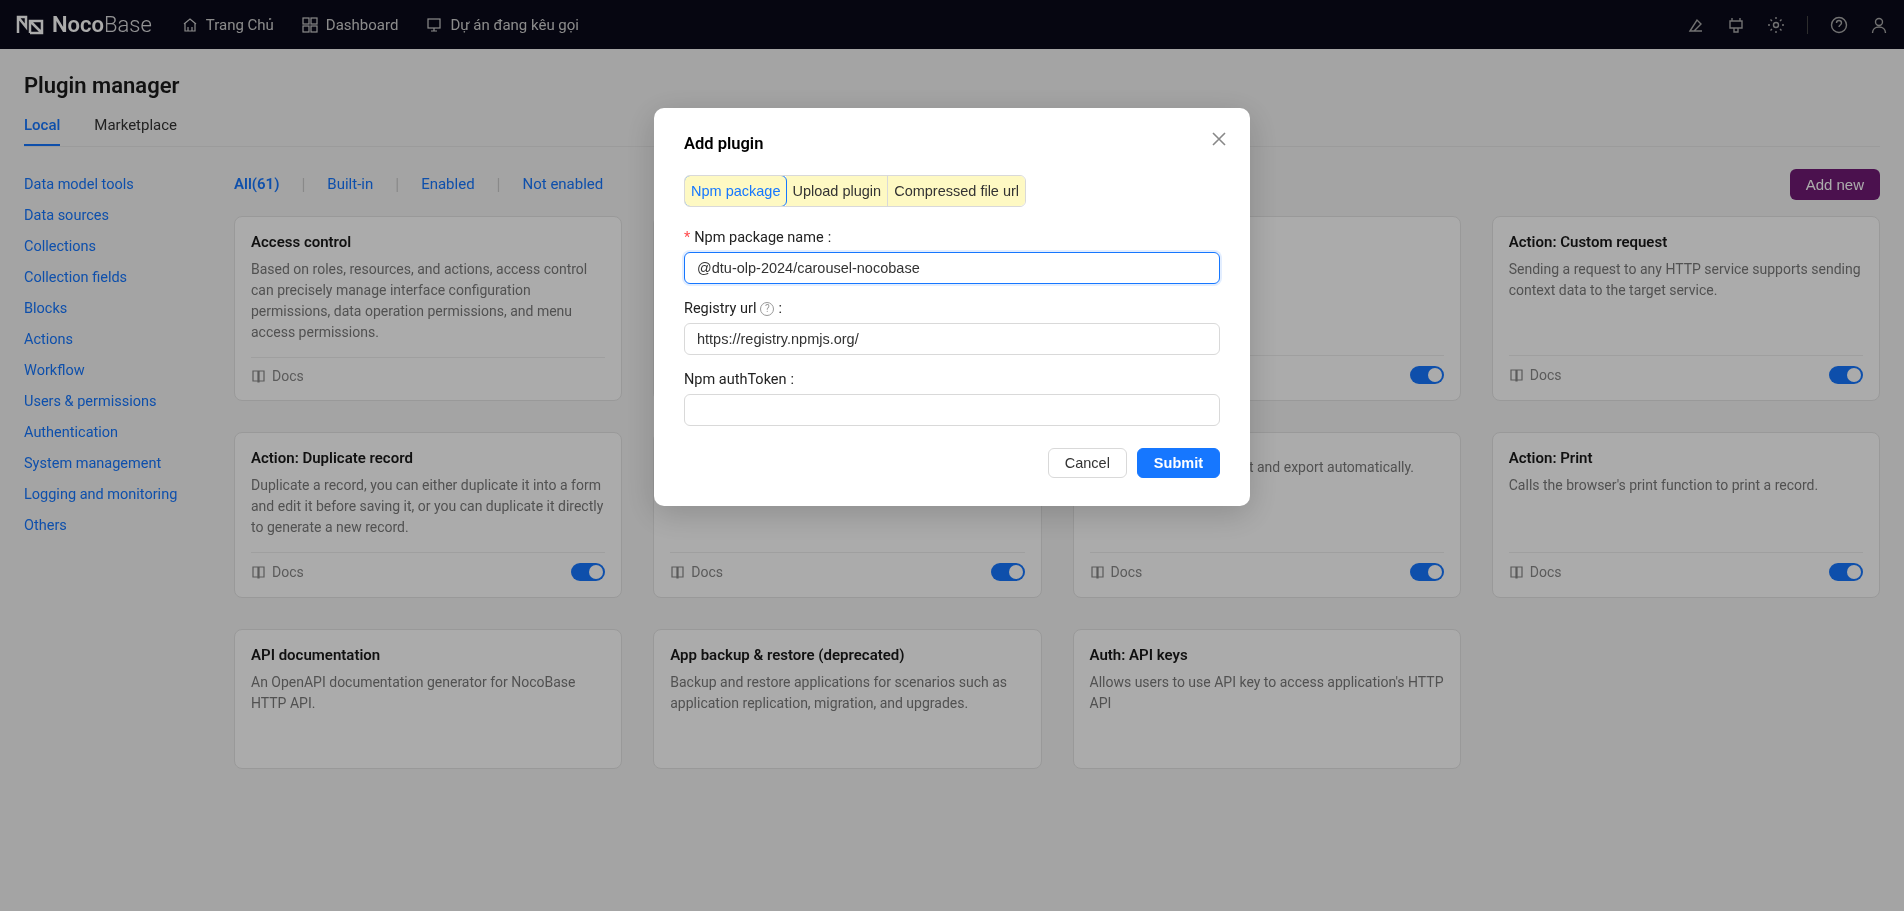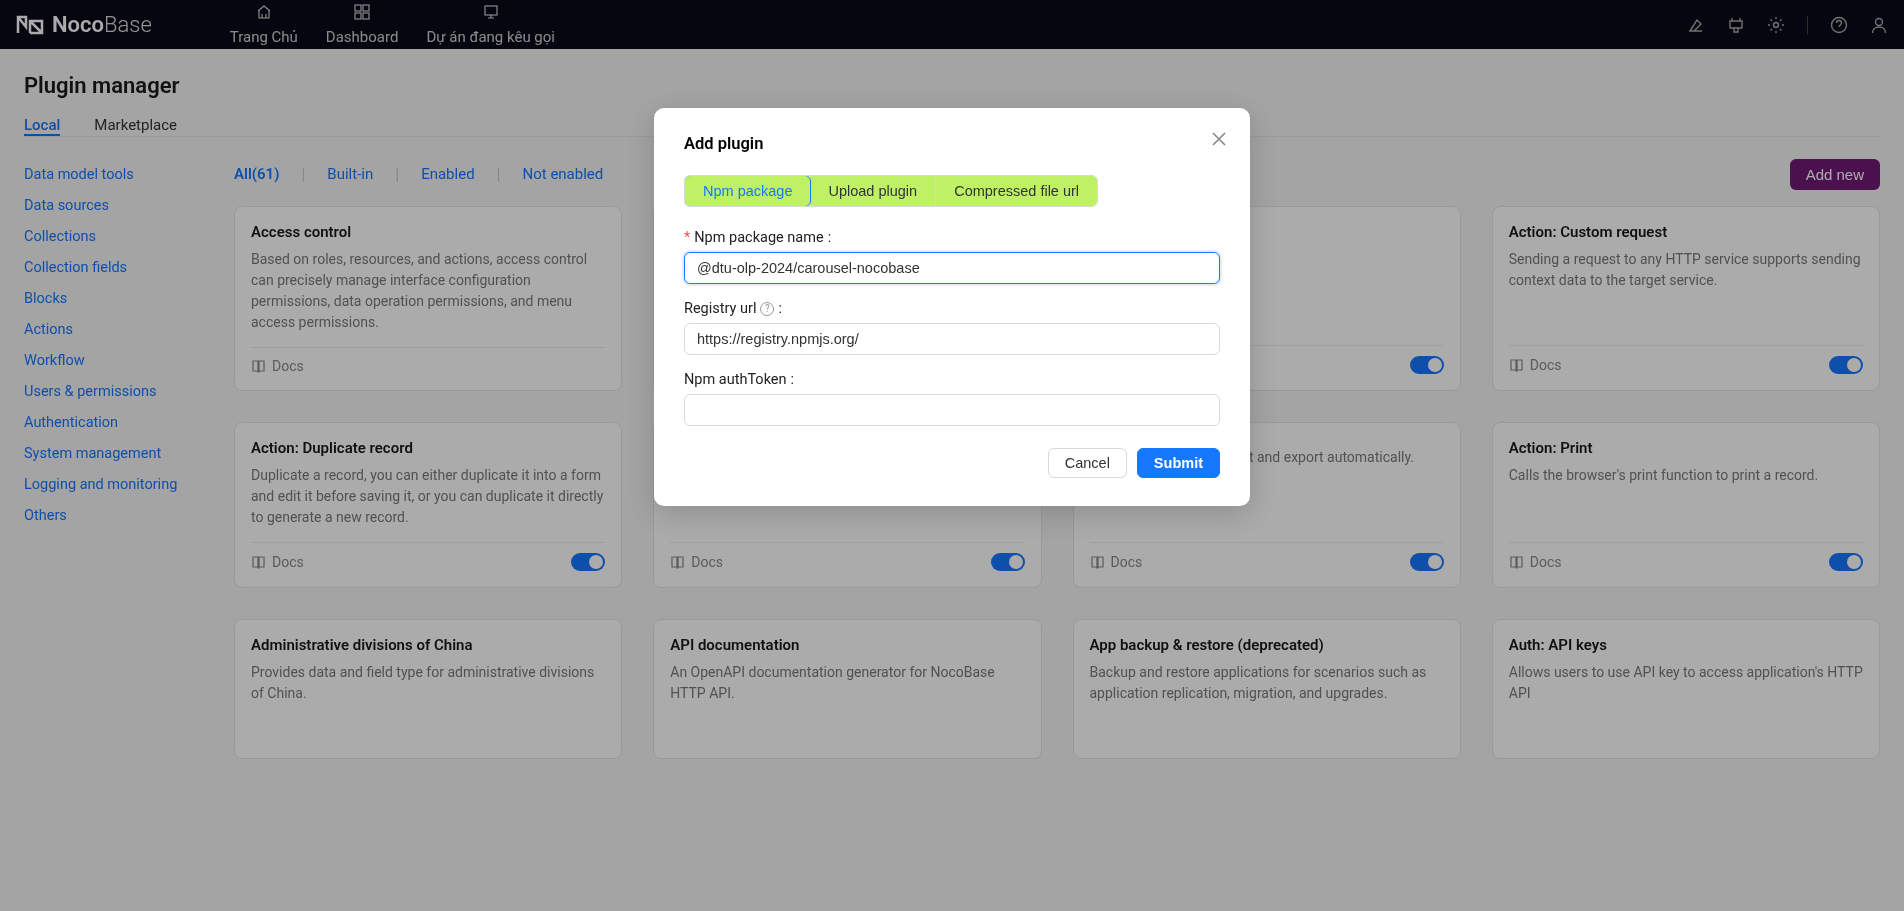--- a/index.html
+++ b/index.html
@@ -1,35 +1,35 @@
 <!DOCTYPE html>
 <html><head>
 <meta charset="utf-8">
 <style>
 * { box-sizing: border-box; margin: 0; padding: 0; }
 body { font-family: -apple-system, BlinkMacSystemFont, "Segoe UI", Roboto, sans-serif; background: #f5f5f5; overflow: hidden; }
 
 
-.header { background: #0a0a1a; height: 49px; display: flex; align-items: center; padding: 0 16px; color: #fff; gap: 48px; }
+.header { background: #0a0a1a; height: 49px; display: flex; align-items: center; padding: 0 16px; color: #fff; }
 .logo { display: flex; align-items: center; font-size: 22px; font-weight: 600; margin-right: 30px; }
 .logo-icon { width: 28px; height: 20px; margin-right: 8px; }
 .logo-base { font-weight: 300; opacity: 0.85; }
 .nav { display: flex; gap: 28px; }
-.nav-item { display: flex; align-items: center; gap: 8px; color: #d0d0d0; font-size: 15px; cursor: pointer; flex-direction: column; }
+.nav-item { display: flex; align-items: center; gap: 8px; color: #d0d0d0; font-size: 15px; cursor: pointer; }
 .nav-item svg { width: 16px; height: 16px; }
 .header-right { margin-left: auto; display: flex; align-items: center; gap: 22px; }
 .header-icon { color: #aaa; cursor: pointer; }
 .header-icon svg { width: 18px; height: 18px; display:block; }
 .divider { width: 1px; height: 18px; background: #444; }
 
 
 .main { padding: 24px 24px 0; position: relative; }
 .page-title { font-size: 22px; font-weight: 600; color: #1a1a1a; margin-bottom: 18px; }
 .tabs { display: flex; gap: 34px; border-bottom: 1px solid #e8e8e8; margin-bottom: 22px; }
-.tab { font-size: 15px; color: #333; cursor: pointer; }
+.tab { font-size: 15px; color: #333; padding-bottom: 10px; cursor: pointer; }
 .tab.active { color: #1677ff; border-bottom: 2px solid #1677ff; font-weight: 500; }
 
 .layout { display: flex; gap: 30px; }
 .sidebar { width: 180px; flex-shrink: 0; }
 .sidebar-item { font-size: 14.5px; color: #1677ff; padding: 7px 0; cursor: pointer; }
 
 .content { flex: 1; }
 .content-head { display: flex; align-items: center; margin-bottom: 16px; gap: 41px; }
 .filters { display: flex; gap: 22px; }
 .filter-item { font-size: 15px; color: #1677ff; cursor: pointer; }
@@ -47,21 +47,21 @@
 .toggle { margin-left: auto; width: 34px; height: 18px; border-radius: 9px; background: #1677ff; position: relative; cursor: pointer; }
 .toggle::after { content: ''; position: absolute; right: 2px; top: 2px; width: 14px; height: 14px; border-radius: 50%; background: #fff; }
 
 
 .overlay { position: fixed; inset: 0; background: rgba(0,0,0,0.33); z-index: 50; }
 .modal { position: fixed; left: 50%; top: 108px; transform: translateX(-50%); width: 596px; background: #fff; border-radius: 10px; z-index: 60; padding: 26px 30px 28px; box-shadow: 0 8px 32px rgba(0,0,0,0.18); }
 .modal-close { position: absolute; right: 22px; top: 22px; color: #888; cursor: pointer; }
 .modal-close svg { width: 18px; height: 18px; }
 .modal-title { font-size: 16.5px; font-weight: 600; margin-bottom: 22px; }
 .seg-group { display: inline-flex; border: 1px solid #d9d9d9; border-radius: 6px; overflow: hidden; margin-bottom: 22px; }
-.seg-btn { padding: 7px 18px; font-size: 14.5px; background: #bef264; border: none; border-right: 1px solid #d9d9d9; cursor: pointer; color: #333; }
+.seg-btn { padding: 7px 6px; font-size: 14.5px; background: #fef9c3; border: none; border-right: 1px solid #d9d9d9; cursor: pointer; color: #333; }
 .seg-btn:last-child { border-right: none; }
 .seg-btn.active { color: #1677ff; border: 1px solid #1677ff; border-radius: 6px; margin: -1px; position: relative; z-index:1; }
 .form-row { margin-bottom: 16px; }
 .form-label { font-size: 14.5px; color: #222; margin-bottom: 6px; display: flex; align-items: center; gap: 4px; }
 .form-label .req { color: #ff4d4f; }
 .form-label .help { width: 14px; height: 14px; border: 1px solid #999; border-radius: 50%; display: inline-flex; align-items: center; justify-content: center; font-size: 10px; color: #999; }
 .form-input { width: 100%; border: 1px solid #d9d9d9; border-radius: 6px; padding: 7px 12px; font-size: 14.5px; color: #333; }
 .form-input.focus { border-color: #1677ff; box-shadow: 0 0 0 2px rgba(22,119,255,0.12); }
 .modal-footer { display: flex; justify-content: flex-end; gap: 10px; margin-top: 22px; }
 .btn { border-radius: 6px; padding: 6px 16px; font-size: 14.5px; cursor: pointer; }
@@ -262,24 +262,20 @@
               <span class="docs-link">
                 <svg viewBox="0 0 15 15" fill="none" stroke="currentColor" stroke-width="1.2">
                   <path d="M2 2 H7 V12 H2 Z M8 2 H13 V12 H8 Z M7 12 V13 H8 V12"></path>
                 </svg>
                 <span>Docs</span>
               </span>
               <span class="toggle"></span>
             </div>
           </div>
           <div class="plugin-card">
-            <div class="card-title">Administrative divisions of China</div>
-            <div class="card-desc">Provides data and field type for administrative divisions of China.</div>
-          </div>
-          <div class="plugin-card">
             <div class="card-title">API documentation</div>
             <div class="card-desc">An OpenAPI documentation generator for NocoBase HTTP API.</div>
           </div>
           <div class="plugin-card">
             <div class="card-title">App backup &amp; restore (deprecated)</div>
             <div class="card-desc">Backup and restore applications for scenarios such as application replication, migration, and upgrades.</div>
           </div>
           <div class="plugin-card">
             <div class="card-title">Auth: API keys</div>
             <div class="card-desc">Allows users to use API key to access application's HTTP API</div>

